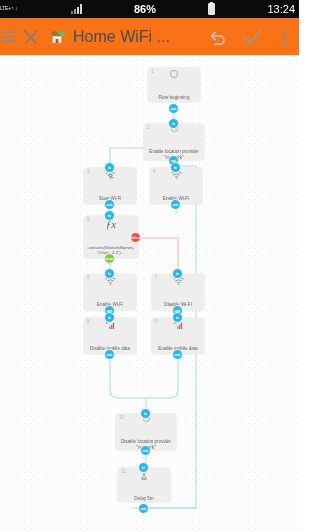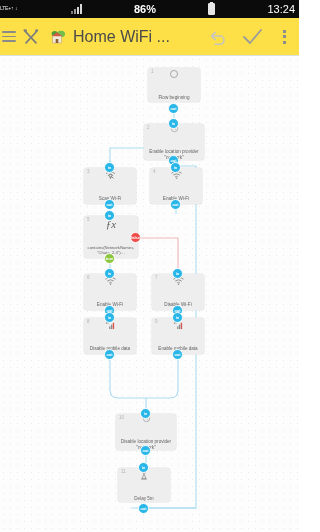--- a/index.html
+++ b/index.html
@@ -37,21 +37,21 @@
   .batt{
     width:6px;height:10px;border:1px solid #e6e6e6;border-radius:1px;
     position:relative;margin-right:5px;background:#e6e6e6;
   }
   .batt:before{content:"";position:absolute;top:-2px;left:1.5px;width:3px;height:1px;background:#e6e6e6;}
   #clock{font-size:11px;font-weight:normal;margin-right:5px;}
 
   
   #toolbar{
     position:absolute;left:0;top:18px;width:299px;height:38px;
-    background:#fde047;
+    background:#f97316;
     display:flex;align-items:center;
     border-bottom:1px solid #dcdedd;
     box-sizing:border-box;
   }
   .tb-hamburger{width:14px;margin-left:2px;display:flex;flex-direction:column;justify-content:center;gap:3px;}
   .tb-hamburger span{display:block;height:1.5px;background:#8a8a8a;border-radius:1px;}
   .tb-tools{margin-left:4px;width:22px;height:22px;display:flex;align-items:center;justify-content:center;}
   .tb-home{margin-left:7px;width:18px;height:18px;display:flex;align-items:center;justify-content:center;}
   #project-title{
     margin-left:6px;font-size:16px;color:#4a4a4a;white-space:nowrap;

